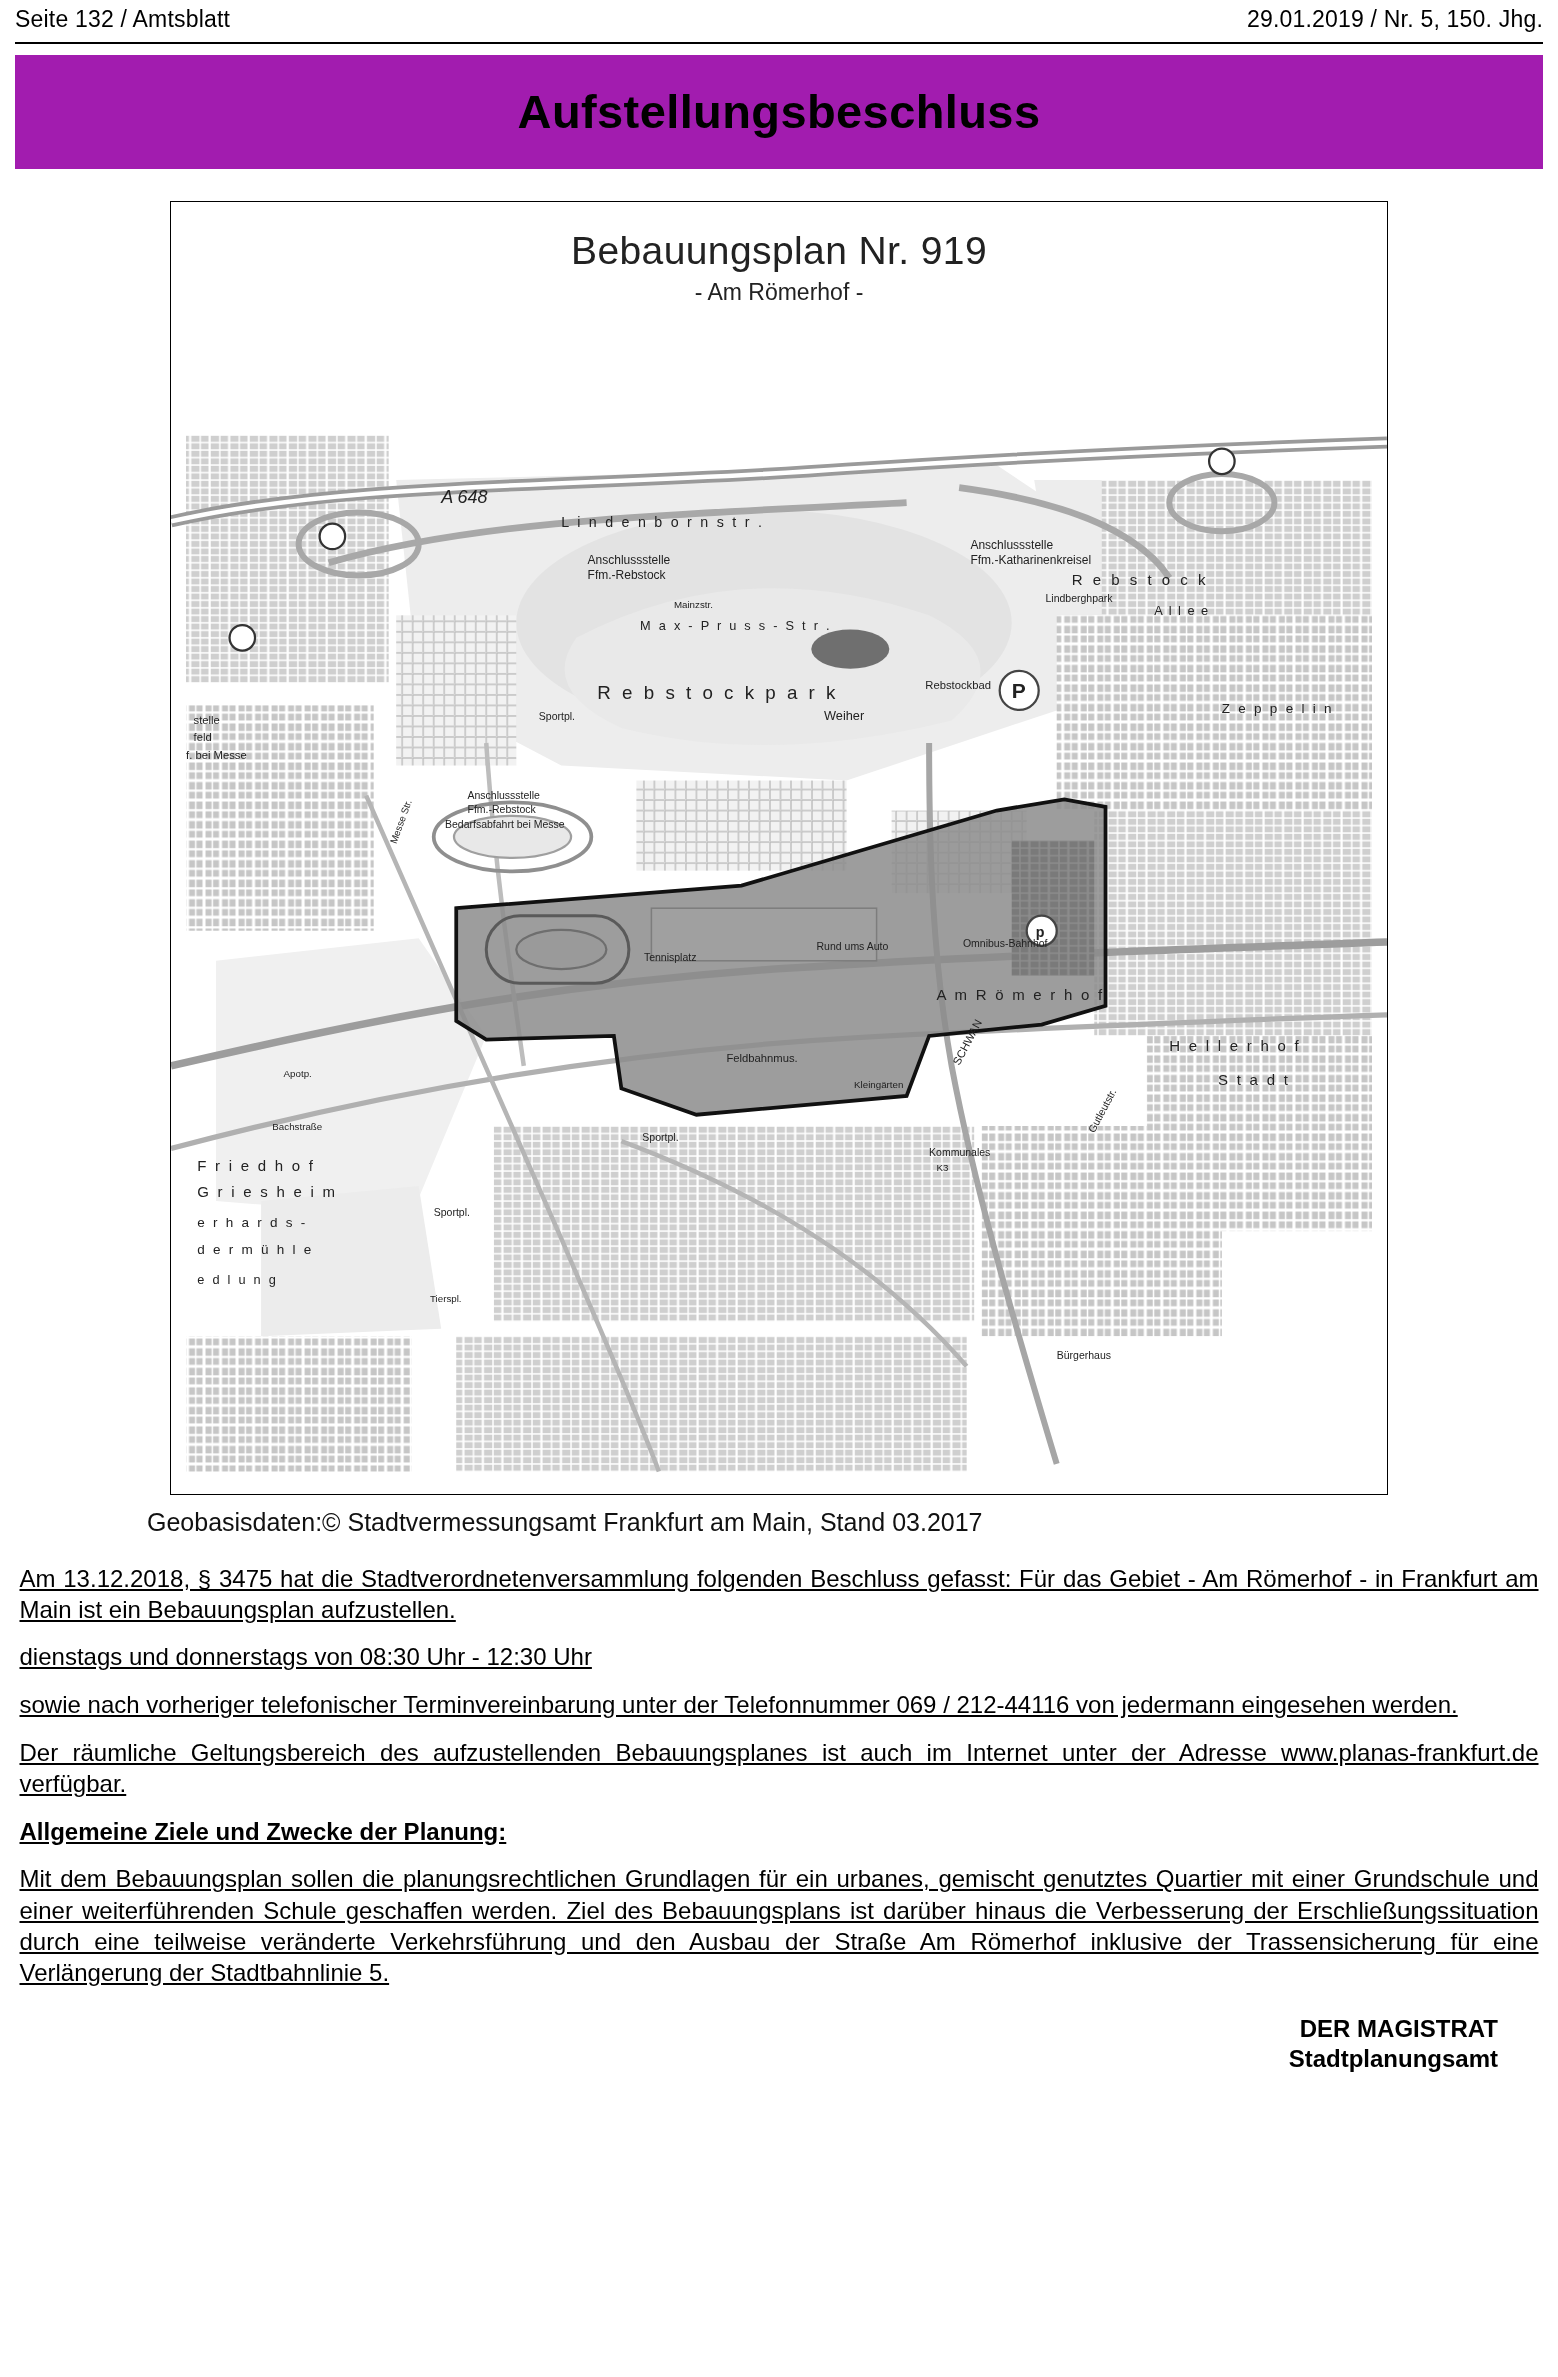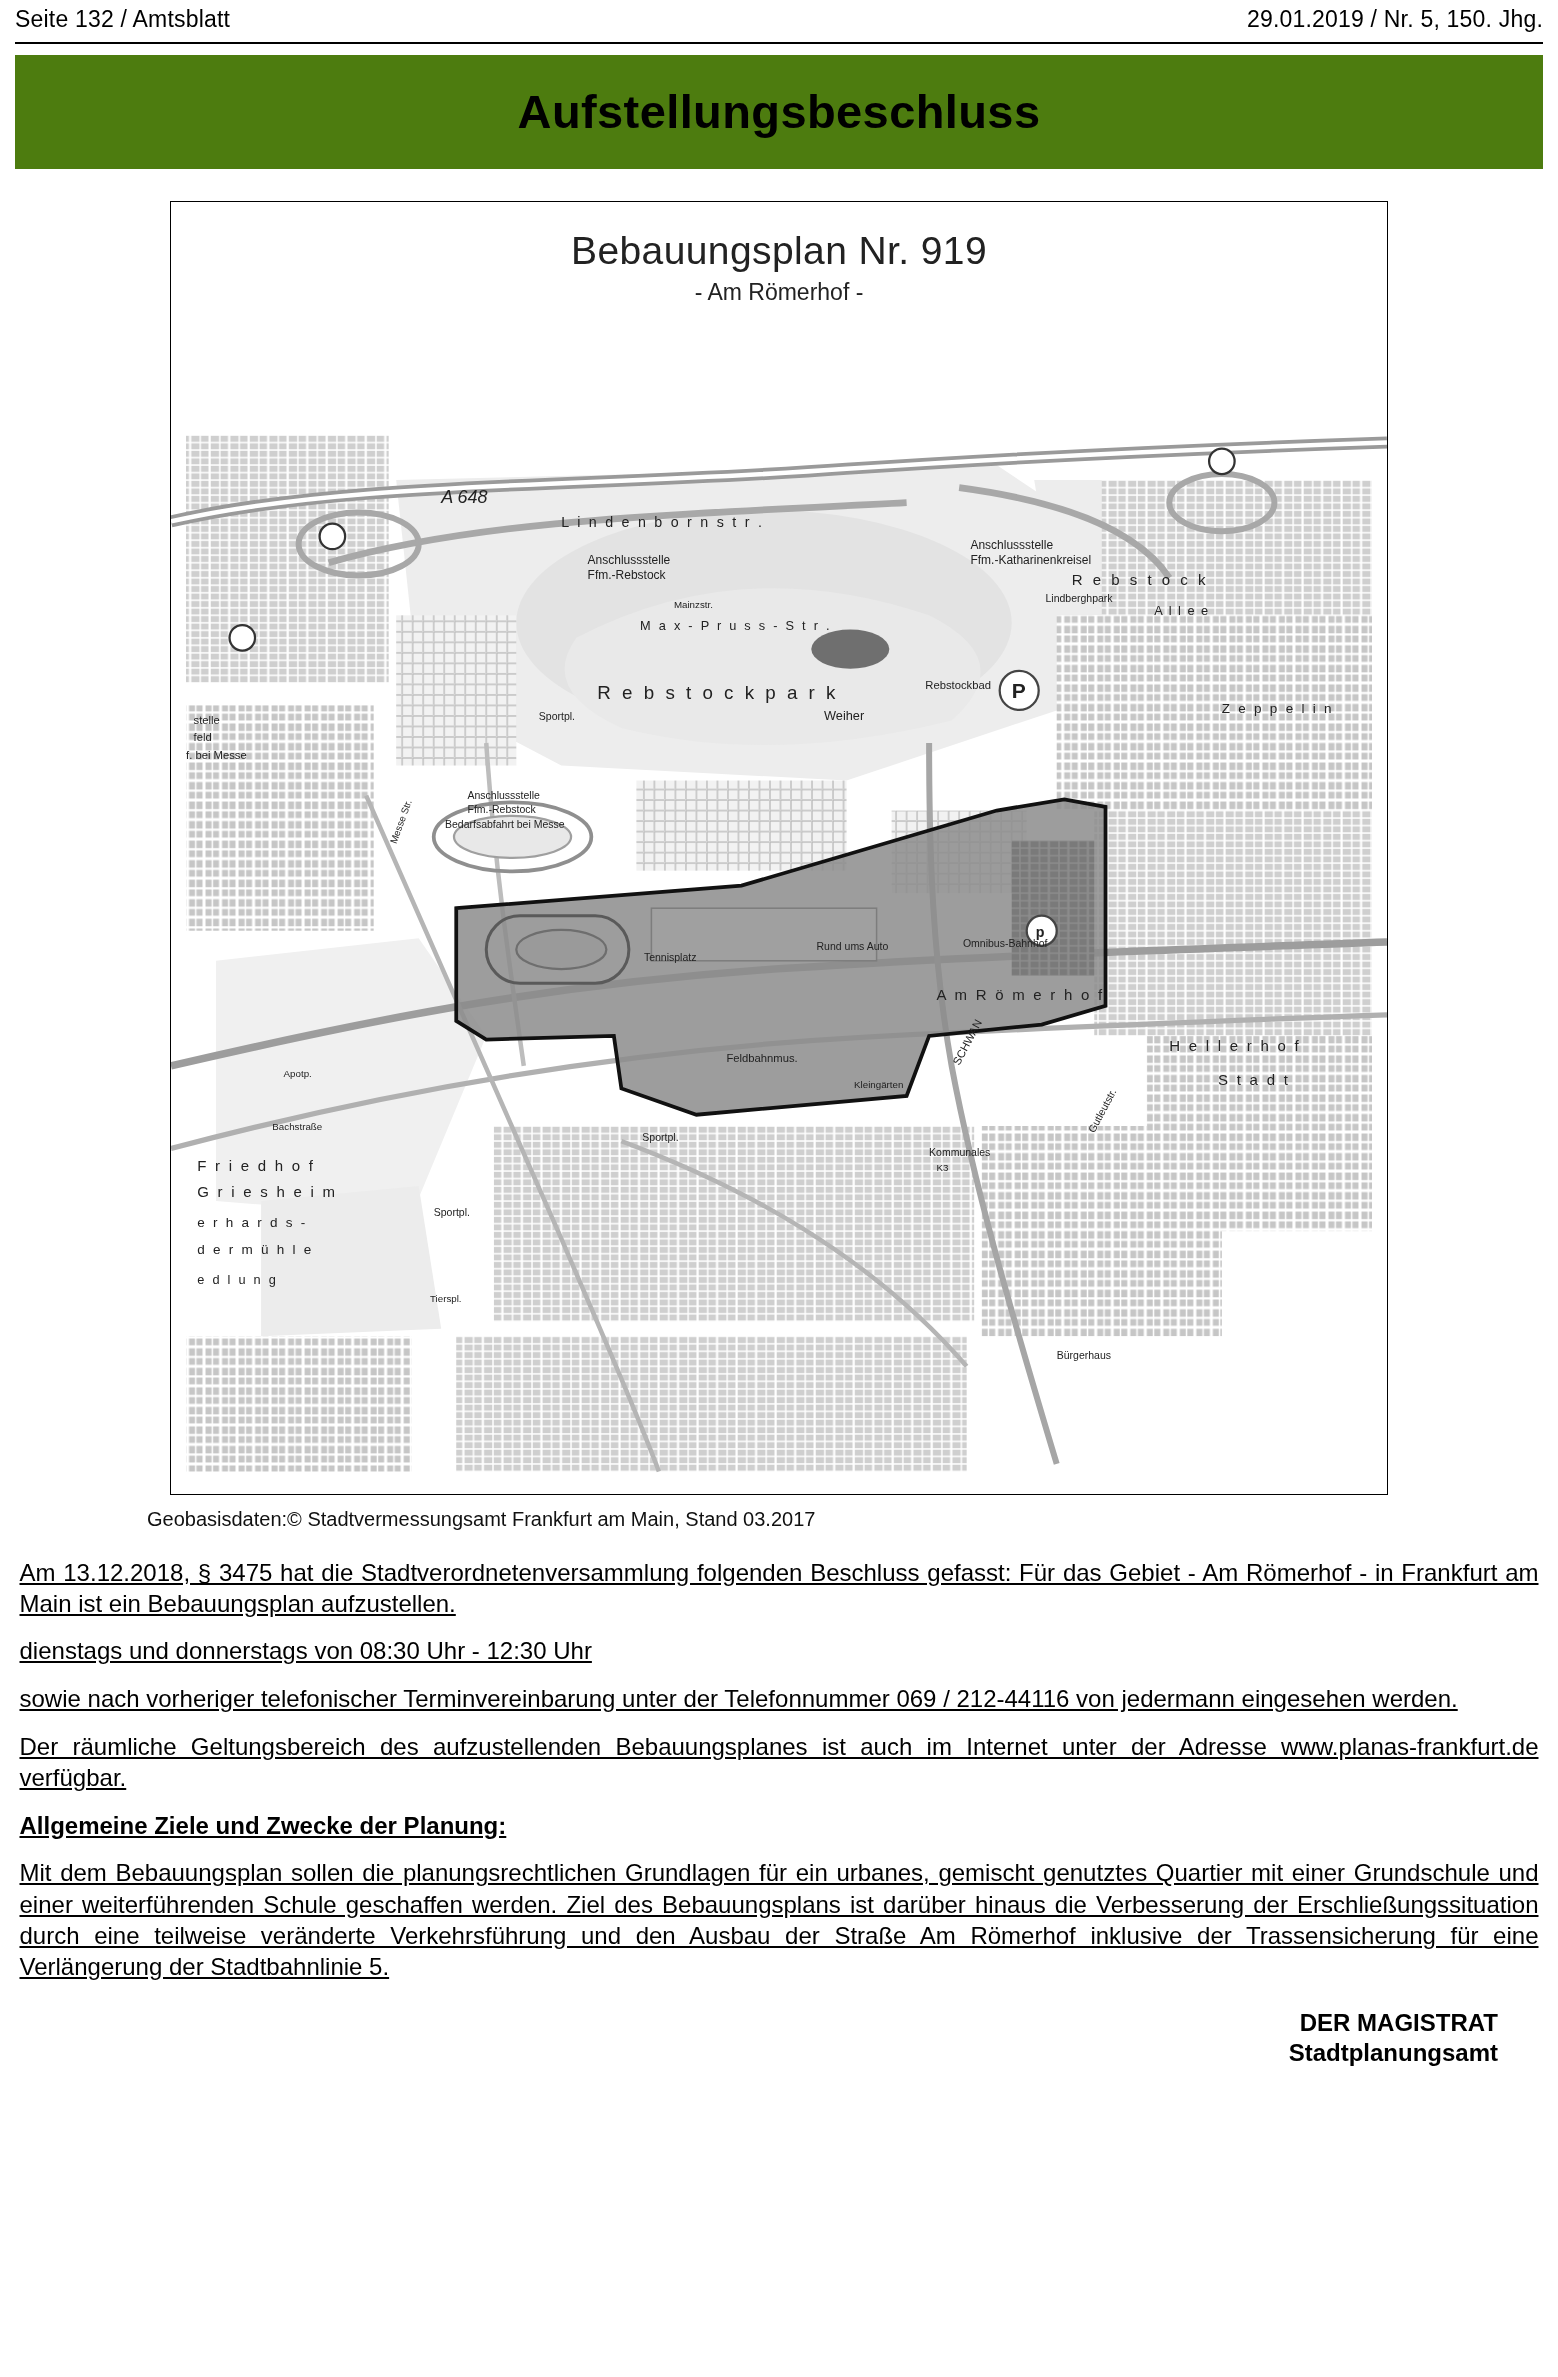--- a/index.html
+++ b/index.html
@@ -29,21 +29,21 @@
     font-size: 23px;
     padding: 6px 0 9px 0;
     border-bottom: 2.3px solid #000;
   }
   .runhead .left { letter-spacing: 0.2px; }
   .runhead .right { letter-spacing: 0.2px; }
 
   
   .banner {
     margin-top: 10.5px;
-    background: #4d7c0f;
+    background: #a21caf;
     height: 114px;
     display: flex;
     align-items: center;
     justify-content: center;
   }
   .banner h1 {
     margin: 0;
     font-size: 47px;
     font-weight: bold;
     letter-spacing: 0.4px;
@@ -87,21 +87,21 @@
   .map-canvas {
     position: absolute;
     top: 188px;
     left: 0;
     width: 100%;
     height: 1104px;
   }
   .map-canvas svg { display: block; width: 100%; height: 100%; }
   .map-credit {
     margin-top: 13.5px;
-    font-size: 20px;
+    font-size: 25px;
     color: #111;
     align-self: flex-start;
     margin-left: 132px;
   }
 
   
   .body {
     margin-top: 25.6px;
     padding: 0 4.5px;
   }

